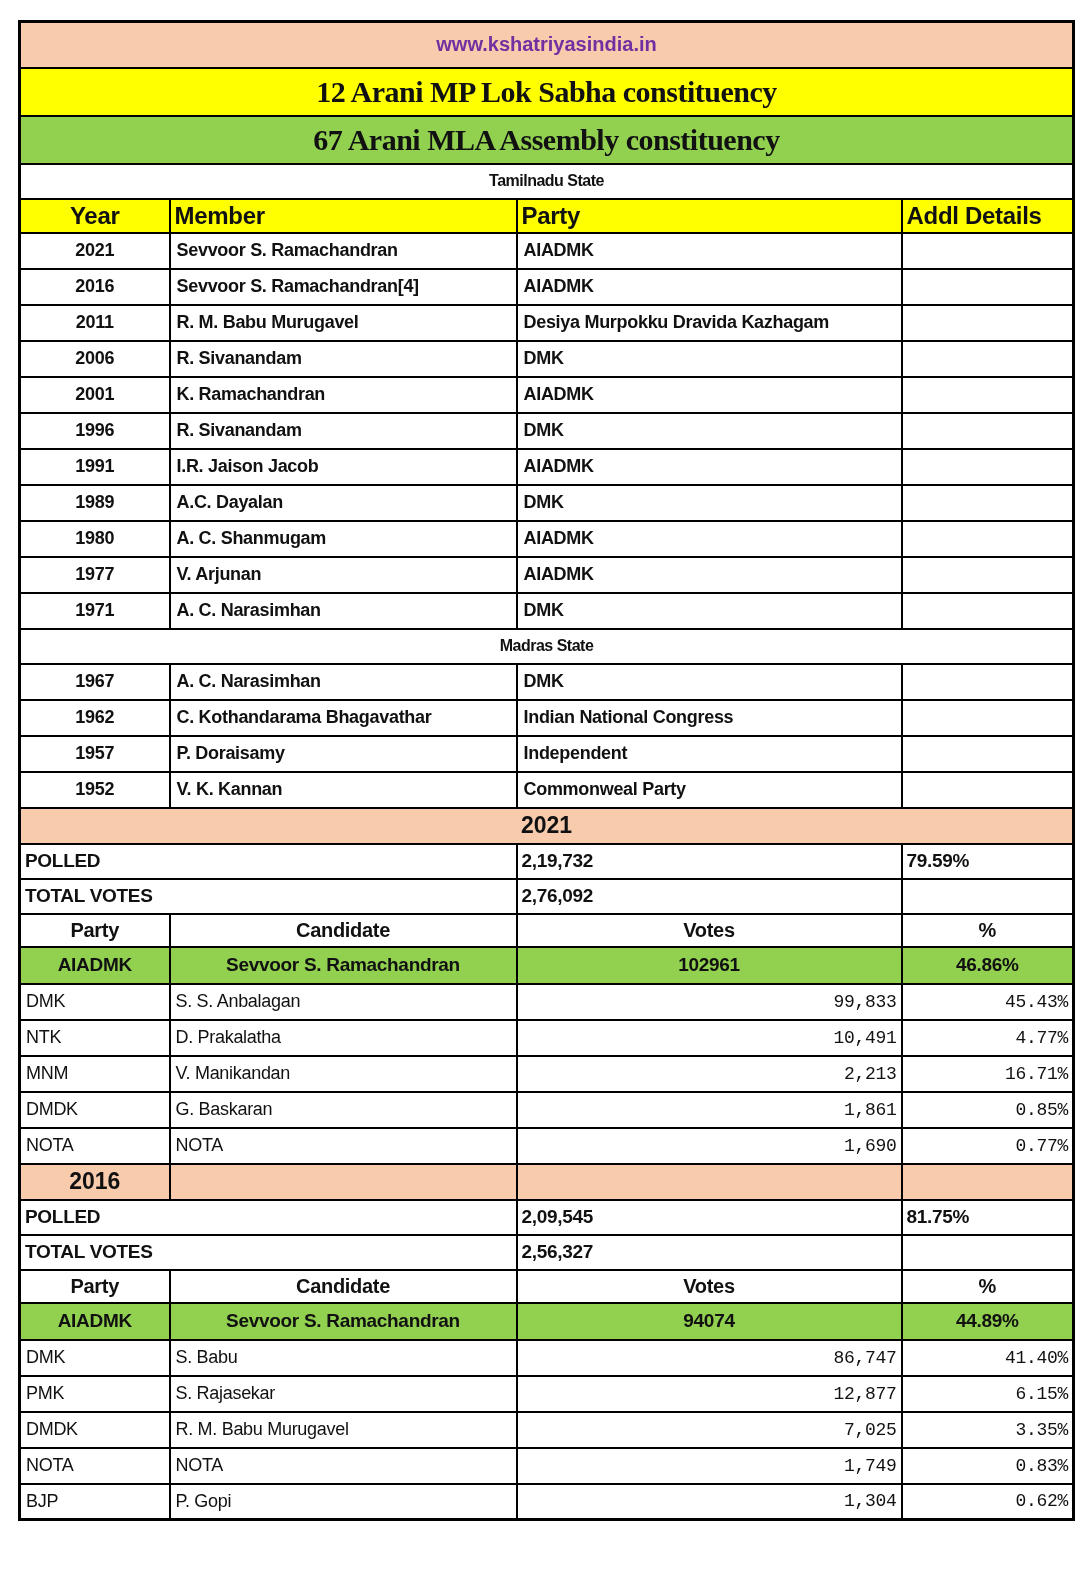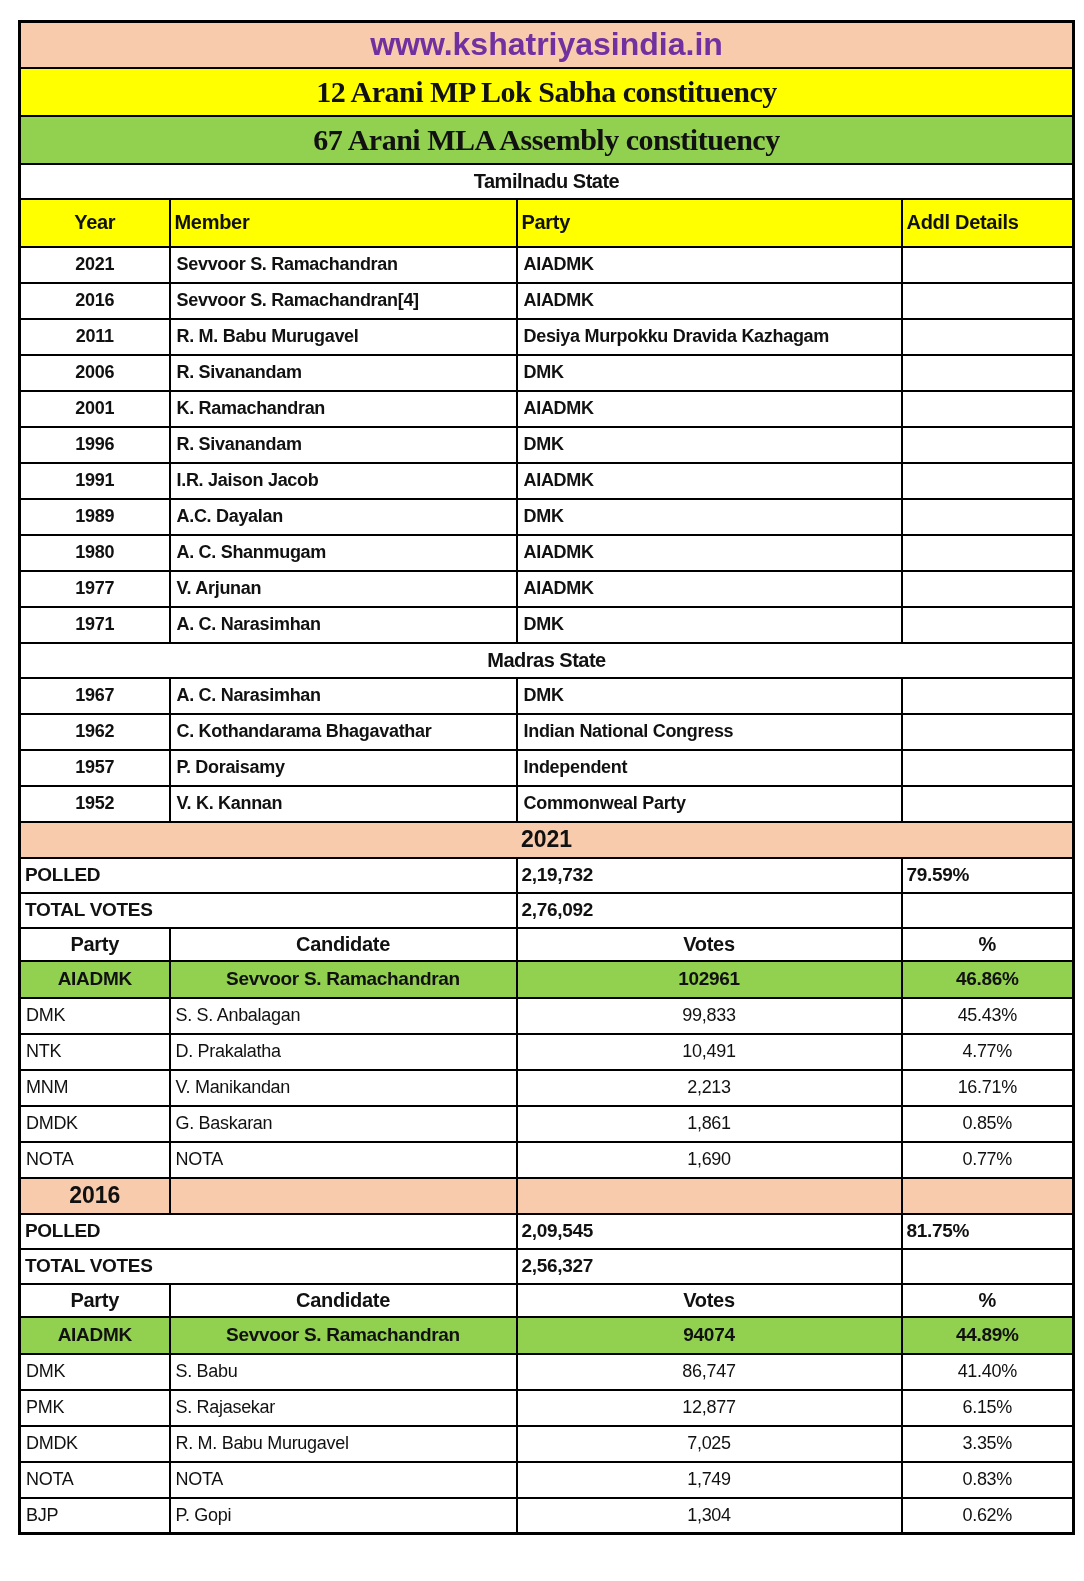--- a/index.html
+++ b/index.html
@@ -28,40 +28,40 @@
     border:2px solid #000;
     padding:0 4px;
     overflow:hidden;
     white-space:nowrap;
     color:var(--ink);
   }
   
   tr.site-row td{
     height:46px;background:var(--peach);
     text-align:center;color:var(--purple);
-    font-size:32px;font-weight:bold;
+    font-size:20px;font-weight:bold;
   }
   
   tr.banner td{
     height:48px;text-align:center;
     font-family:Liberation Serif, serif;
     font-weight:bold;font-size:30px;
     letter-spacing:-0.5px;
   }
   tr.banner-mp td{background:var(--yellow);}
   tr.banner-mla td{background:var(--green);}
   
   tr.state-row td{
     height:35px;background:#ffffff;text-align:center;
-    font-weight:bold;font-size:20px;letter-spacing:-0.5px;
+    font-weight:bold;font-size:16px;letter-spacing:-0.5px;
   }
   
   tr.cols-head td{
-    height:48px;background:var(--yellow);
-    font-weight:bold;font-size:20px;letter-spacing:-0.3px;
+    height:34px;background:var(--yellow);
+    font-weight:bold;font-size:24px;letter-spacing:-0.3px;
   }
   tr.cols-head td.c-year{text-align:center;}
   tr.cols-head td.c-left{text-align:left;}
   
   tr.member-row td{
     height:36px;font-weight:bold;font-size:18px;letter-spacing:-0.3px;
   }
   tr.member-row td.c-year{text-align:center;}
   tr.member-row td.c-left{text-align:left;padding-left:6px;}
   
@@ -88,21 +88,21 @@
     height:37px;background:var(--green);
     font-weight:bold;font-size:19px;text-align:center;
     letter-spacing:-0.3px;
   }
   tr.winner-row td.c-cand{text-align:center;}
   
   tr.result-row td{
     height:36px;font-weight:normal;font-size:18px;letter-spacing:-0.3px;
   }
   tr.result-row td.c-left{text-align:left;padding-left:5px;}
-  tr.result-row td.c-mid{text-align:center;}
+  tr.result-row td.c-mid{text-align:right;font-family:Liberation Mono, monospace;}
 </style>
 </head>
 <body>
 
 <table class="main">
   <colgroup>
     <col style="width:150px">
       <col style="width:347px">
       <col style="width:385px">
       <col style="width:172px">

